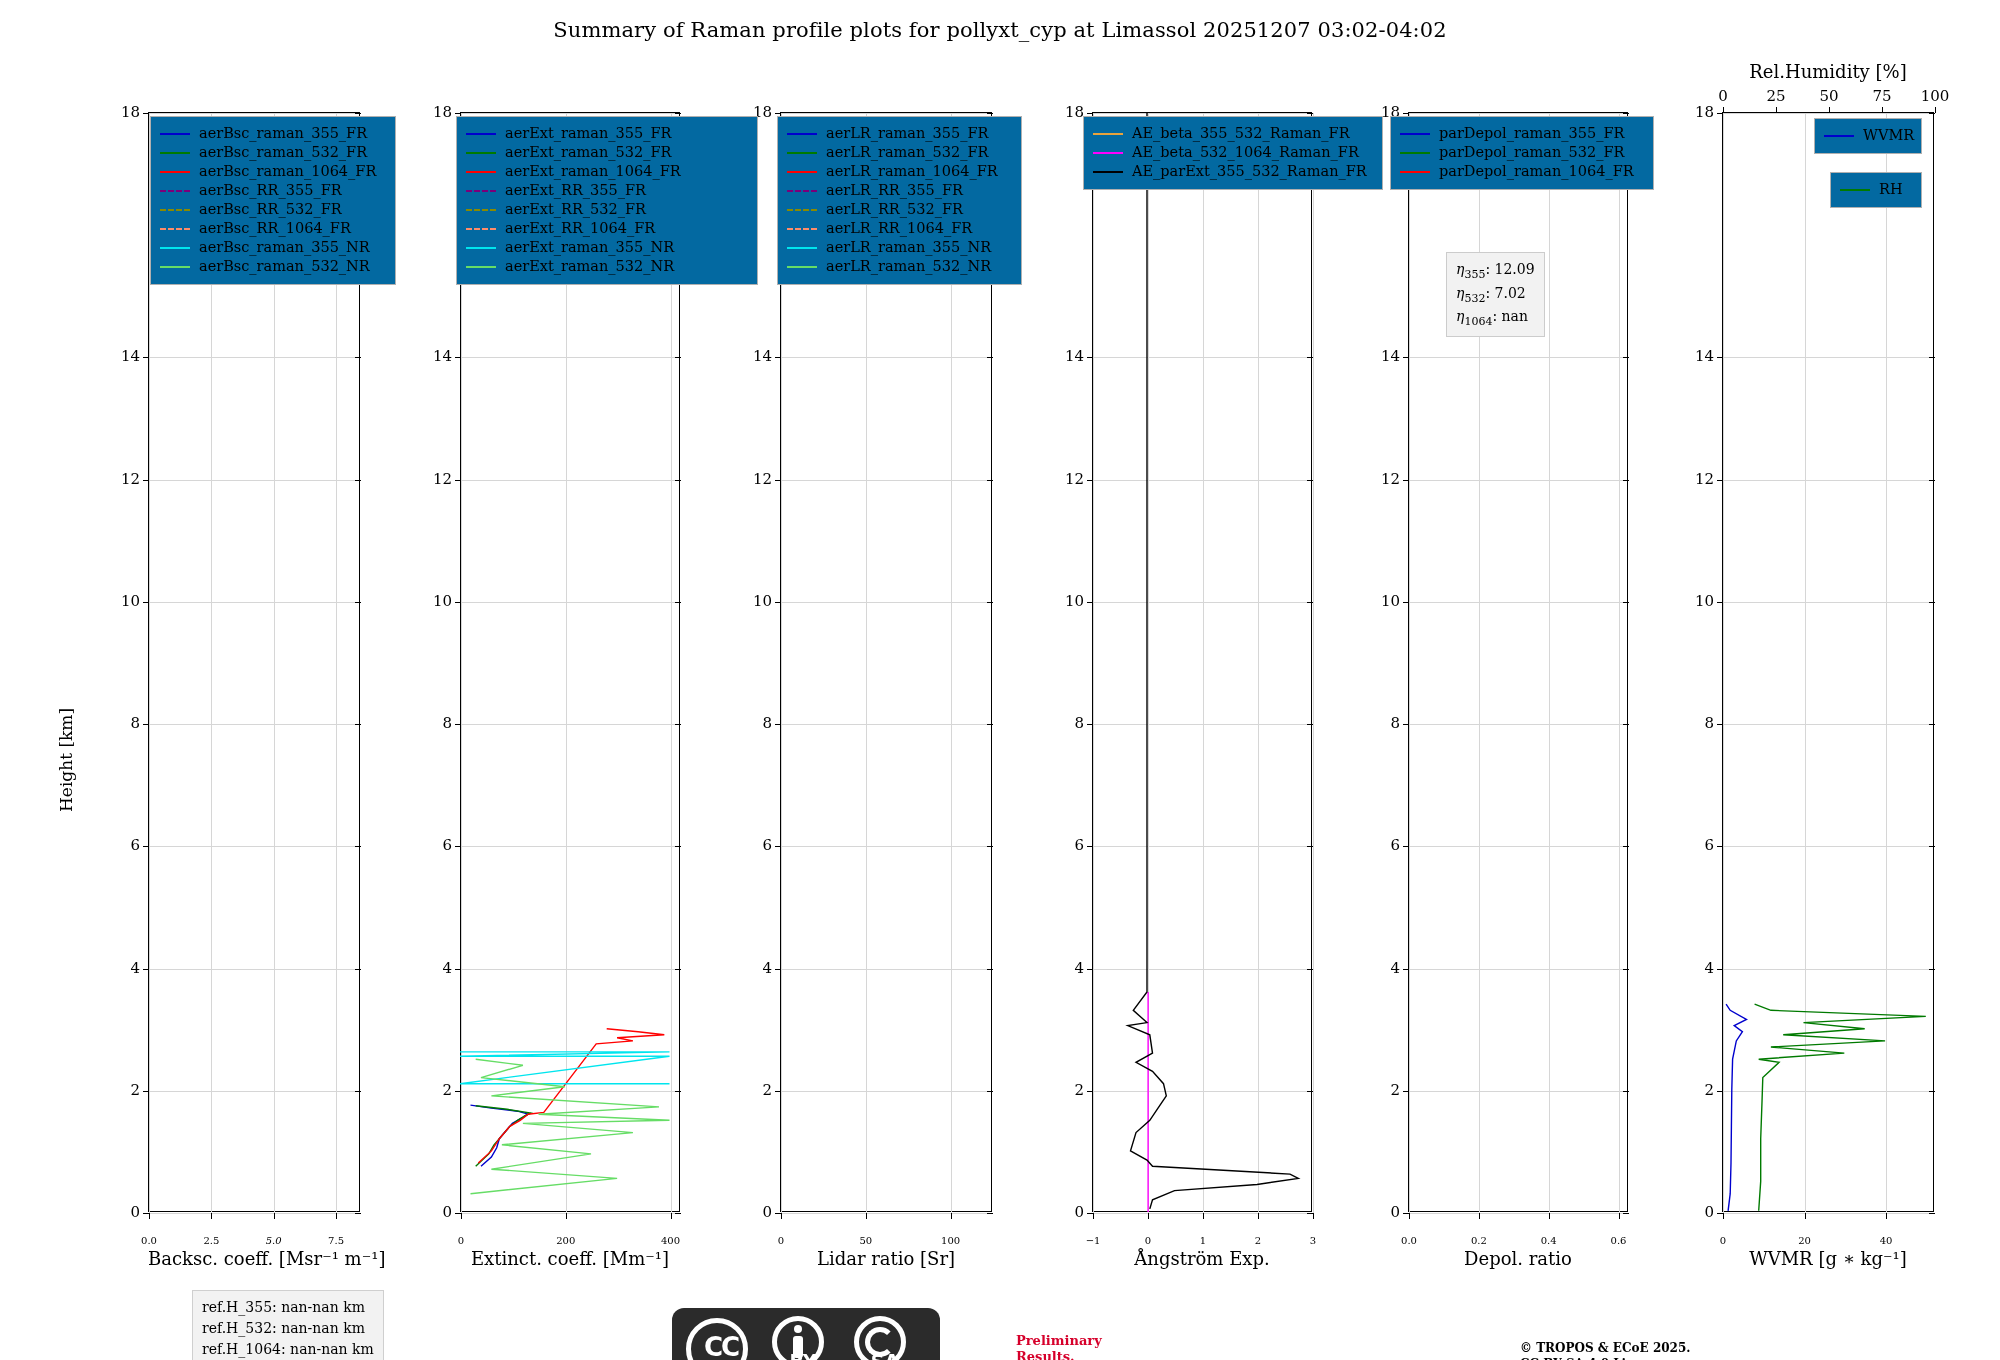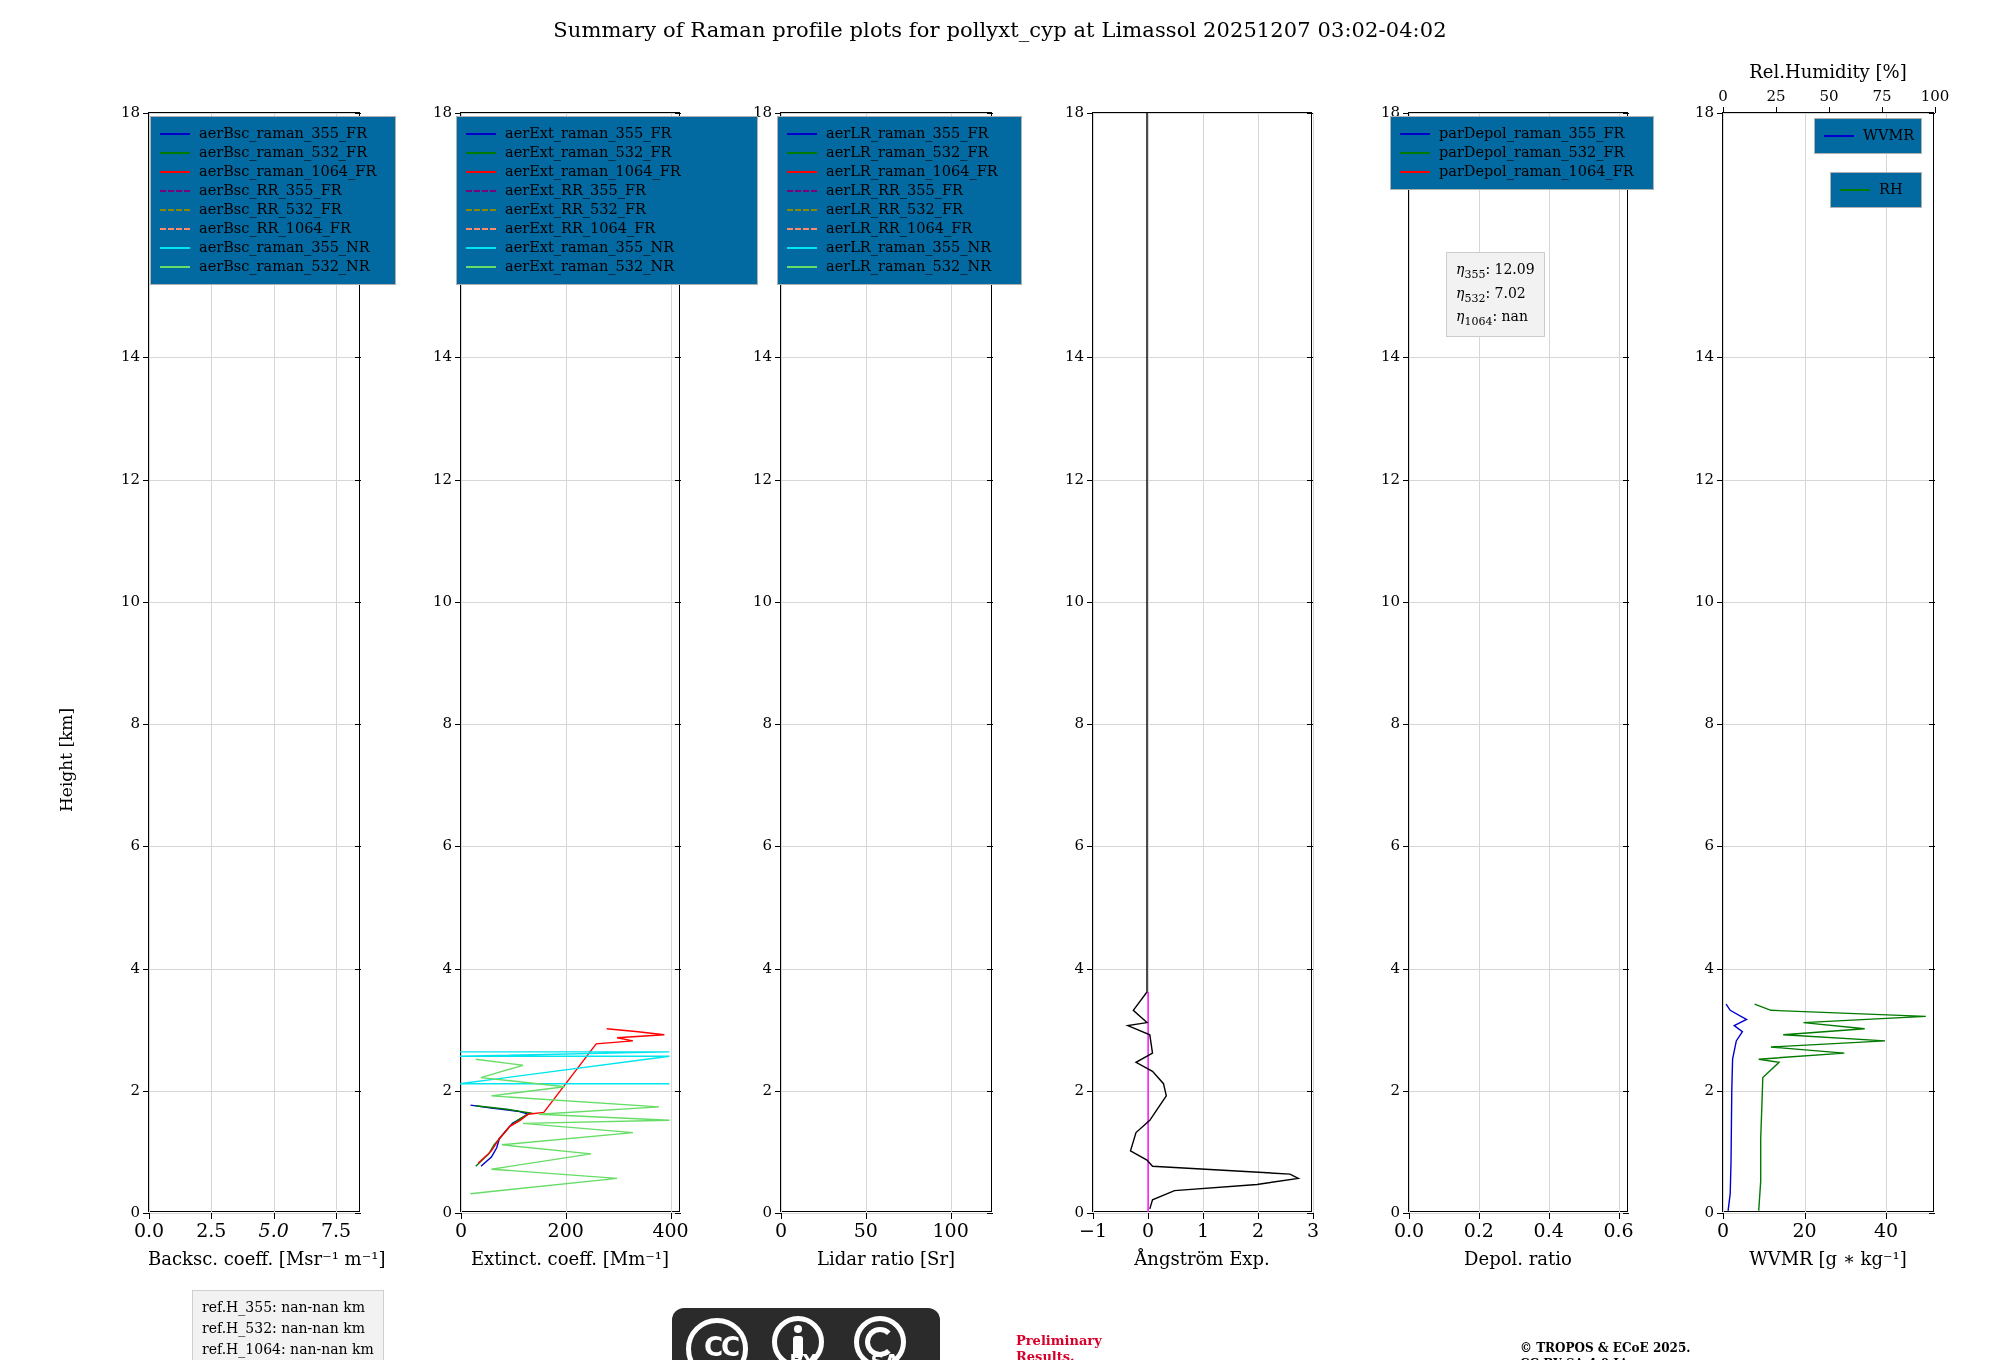--- a/index.html
+++ b/index.html
@@ -21,21 +21,21 @@
   .grid-h{height:1px;left:0;}
   .grid-v{width:1px;top:0;}
   .ytick-label{
     position:absolute;right:100%;margin-right:8px;font-size:15px;
     transform:translateY(-50%);white-space:nowrap;text-align:right;
   }
   .ytick{position:absolute;left:-6px;width:6px;height:1px;background:#000;}
   .ytick-r{position:absolute;width:6px;height:1px;background:#000;}
   .xtick{position:absolute;width:1px;height:6px;background:#000;}
   .xtick-label{
-    position:absolute;top:100%;margin-top:8px;font-size:19px;
+    position:absolute;top:100%;margin-top:24px;font-size:10px;
     transform:translateX(-50%);white-space:nowrap;
   }
   .xlabel{
     position:absolute;top:100%;margin-top:36px;width:100%;text-align:center;
     font-size:18px;white-space:nowrap;
   }
   .ylabel{
     position:absolute;font-size:17px;white-space:nowrap;
     transform:rotate(-90deg);transform-origin:left top;
   }
@@ -404,20 +404,34 @@
       <div class="xtick-label" style="left: 165px;">2</div>
       <div class="grid-v" style="left: 220px; height: 1100px;"></div>
       <div class="xtick" style="left: 220px; top: 1100px;"></div>
       <div class="xtick-label" style="left: 220px;">3</div>
     </div>
   <svg class="curve" id="curve-ae" width="220" height="1100">
       <path d="M56.1 1100.0 L56.1 880.0" fill="none" stroke="#ff00ff" stroke-width="1.4"></path>
       <path d="M55.0 0.0 L55.0 880.0 L41.3 898.3 L55.0 910.6 L35.8 913.6 L57.8 922.8 L60.5 941.1 L44.0 950.3 L60.5 959.4 L71.5 971.7 L74.3 983.9 L66.0 996.1 L57.8 1008.3 L44.0 1020.6 L38.5 1038.9 L55.0 1048.1 L60.5 1054.2 L198.0 1062.1 L206.3 1066.4 L165.0 1072.5 L82.5 1078.6 L60.5 1087.8 L57.8 1096.9" fill="none" stroke="#000000" stroke-width="1.4"></path>
     </svg>
   <div class="xlabel">Ångström Exp.</div>
+  <div class="legend" style="left:-9px;top:4px;width:300px;">
+      <div class="row">
+        <span class="swatch" style="border-top-color: rgb(232, 163, 61); border-top-style: solid;"></span>
+        <span class="lbl">AE_beta_355_532_Raman_FR</span>
+      </div>
+      <div class="row">
+        <span class="swatch" style="border-top-color: rgb(255, 0, 255); border-top-style: solid;"></span>
+        <span class="lbl">AE_beta_532_1064_Raman_FR</span>
+      </div>
+      <div class="row">
+        <span class="swatch" style="border-top-color: rgb(0, 0, 0); border-top-style: solid;"></span>
+        <span class="lbl">AE_parExt_355_532_Raman_FR</span>
+      </div>
+    </div>
 <div class="ytick-label" style="top: 1100px;">0</div>
     <div class="ytick-label" style="top: 977.778px;">2</div>
     <div class="ytick-label" style="top: 855.556px;">4</div>
     <div class="ytick-label" style="top: 733.333px;">6</div>
     <div class="ytick-label" style="top: 611.111px;">8</div>
     <div class="ytick-label" style="top: 488.889px;">10</div>
     <div class="ytick-label" style="top: 366.667px;">12</div>
     <div class="ytick-label" style="top: 244.444px;">14</div>
     <div class="ytick-label" style="top: 0px;">18</div>
   </div>

